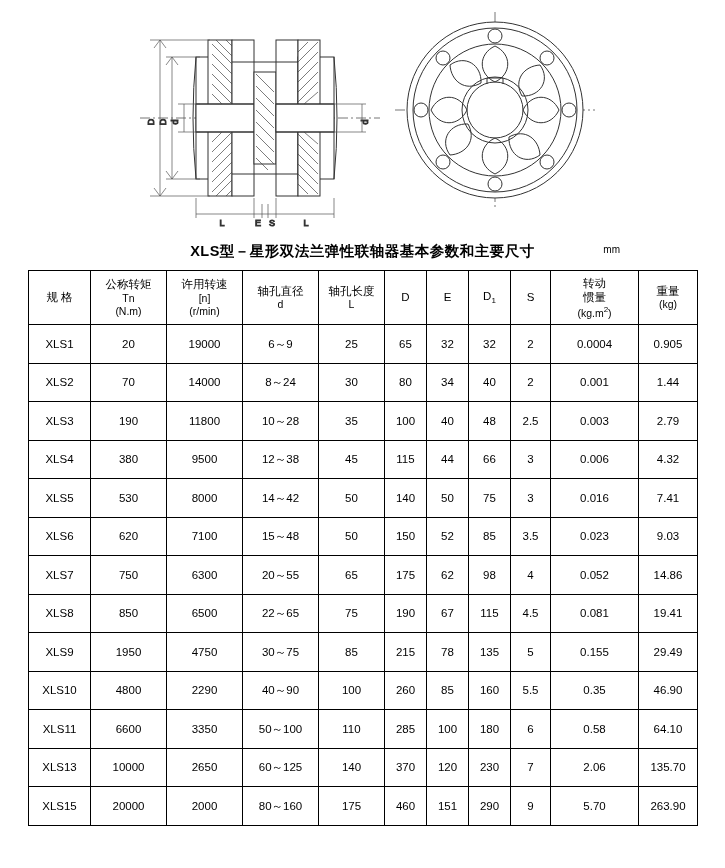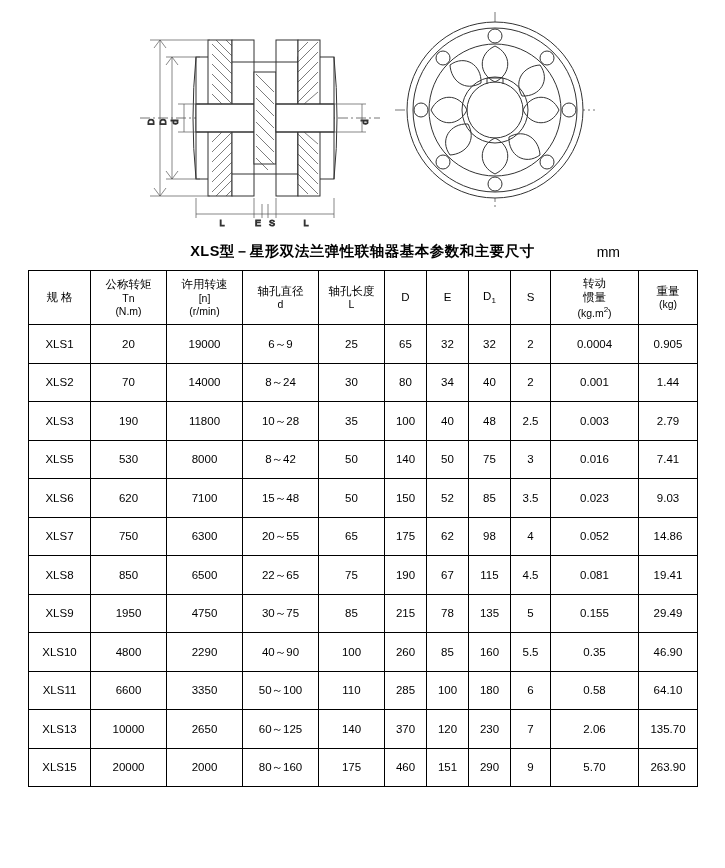--- a/index.html
+++ b/index.html
@@ -24,21 +24,21 @@
   }
   .title{
     position:absolute;left:0;right:0;top:6px;
     text-align:center;
     font-size:14.5px;
     font-weight:bold;
     letter-spacing:.5px;
   }
   .unit{
     position:absolute;right:105px;top:8px;
-    font-size:14px;
+    font-size:10px;
   }
 
   
   .tbl-wrap{padding:0 28px;}
   table{
     border-collapse:collapse;
     width:669px;
     table-layout:fixed;
   }
   table,td,th{border:1px solid #000;}
@@ -336,24 +336,37 @@
             <td>10～28</td>
             <td>35</td>
             <td>100</td>
             <td>40</td>
             <td>48</td>
             <td>2.5</td>
             <td>0.003</td>
             <td>2.79</td>
           </tr>
           <tr>
+            <td class="spec">XLS4</td>
+            <td>380</td>
+            <td>9500</td>
+            <td>12～38</td>
+            <td>45</td>
+            <td>115</td>
+            <td>44</td>
+            <td>66</td>
+            <td>3</td>
+            <td>0.006</td>
+            <td>4.32</td>
+          </tr>
+          <tr>
             <td class="spec">XLS5</td>
             <td>530</td>
             <td>8000</td>
-            <td>8～42</td>
+            <td>14～42</td>
             <td>50</td>
             <td>140</td>
             <td>50</td>
             <td>75</td>
             <td>3</td>
             <td>0.016</td>
             <td>7.41</td>
           </tr>
           <tr>
             <td class="spec">XLS6</td>

